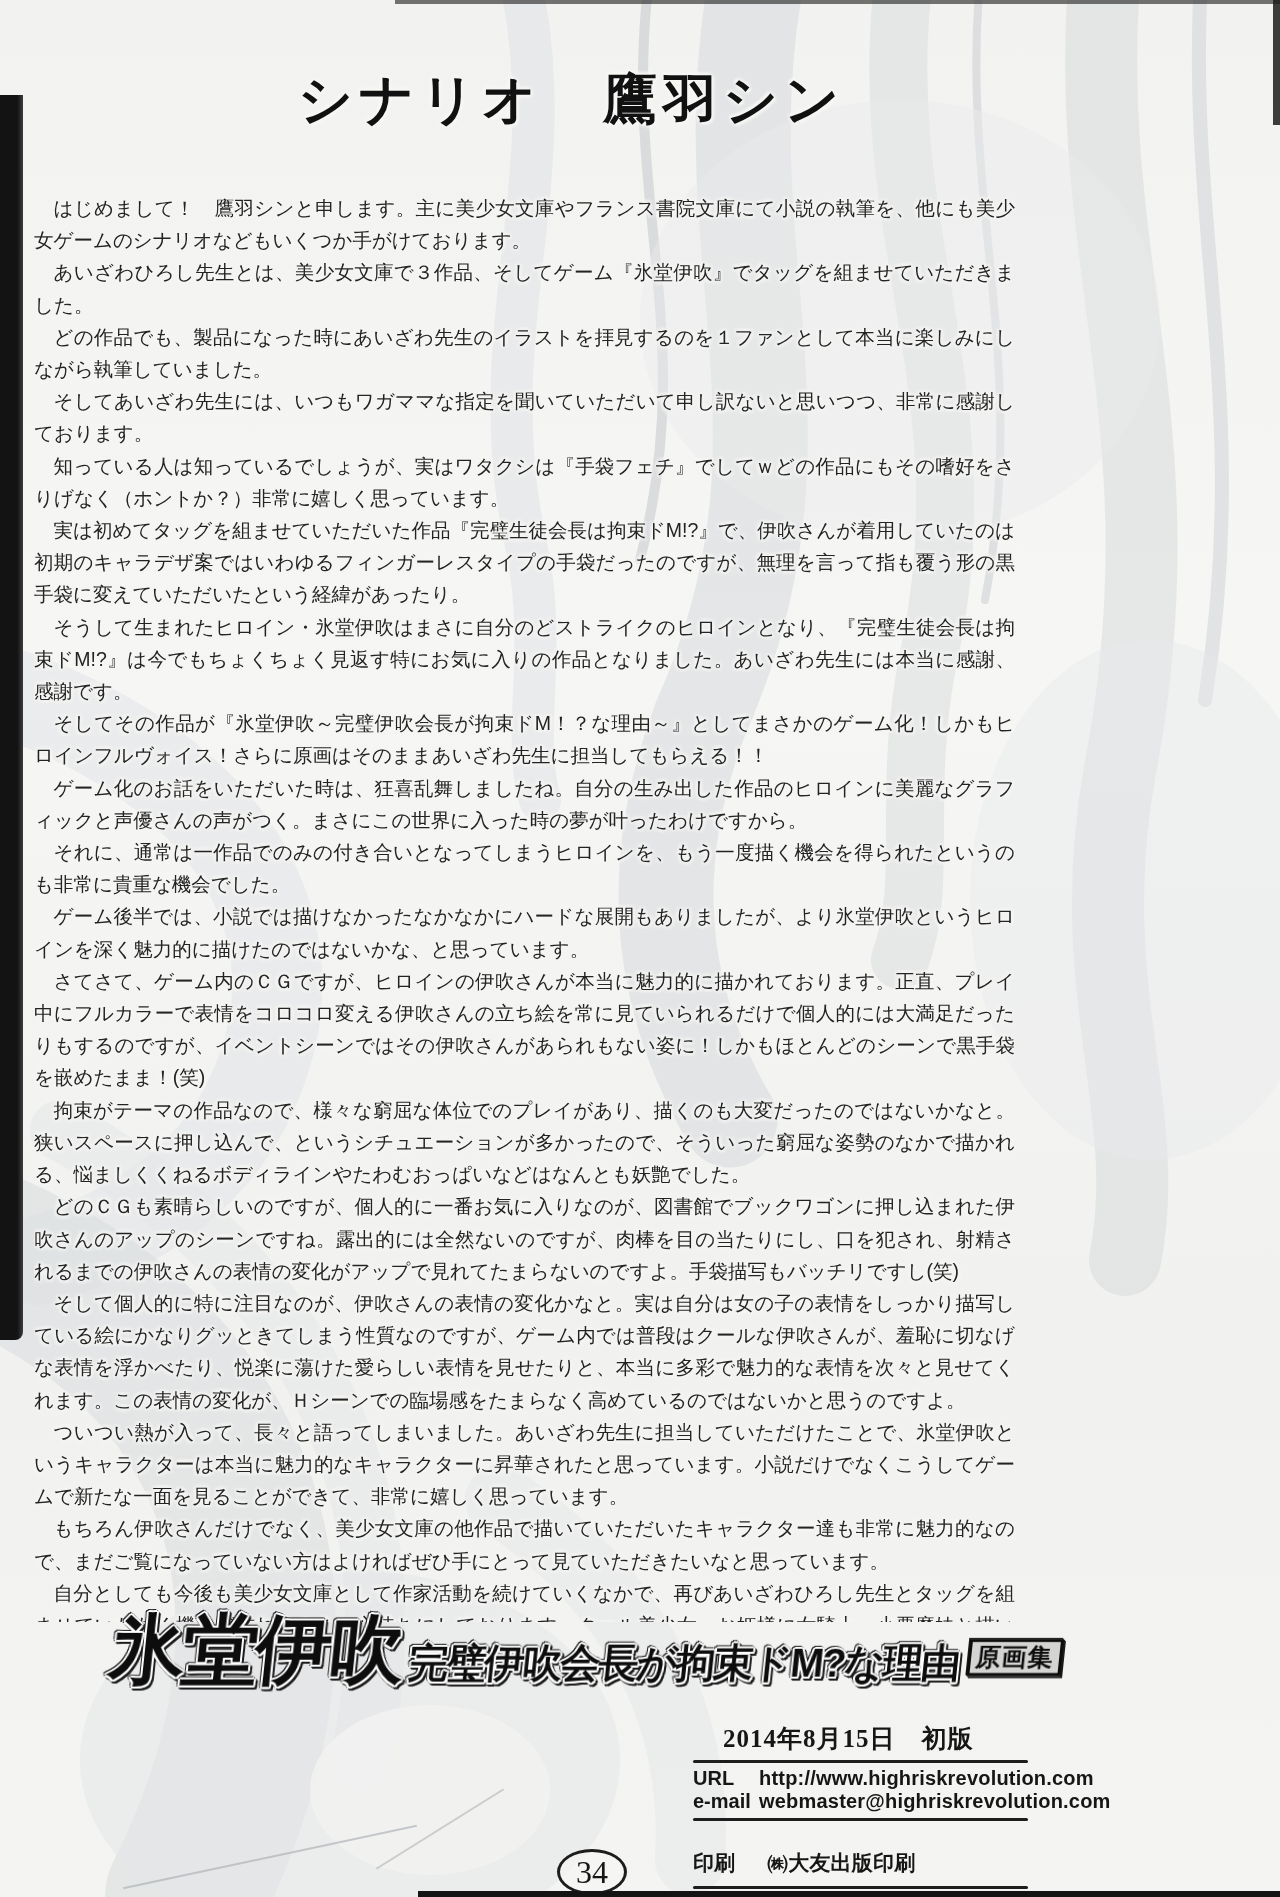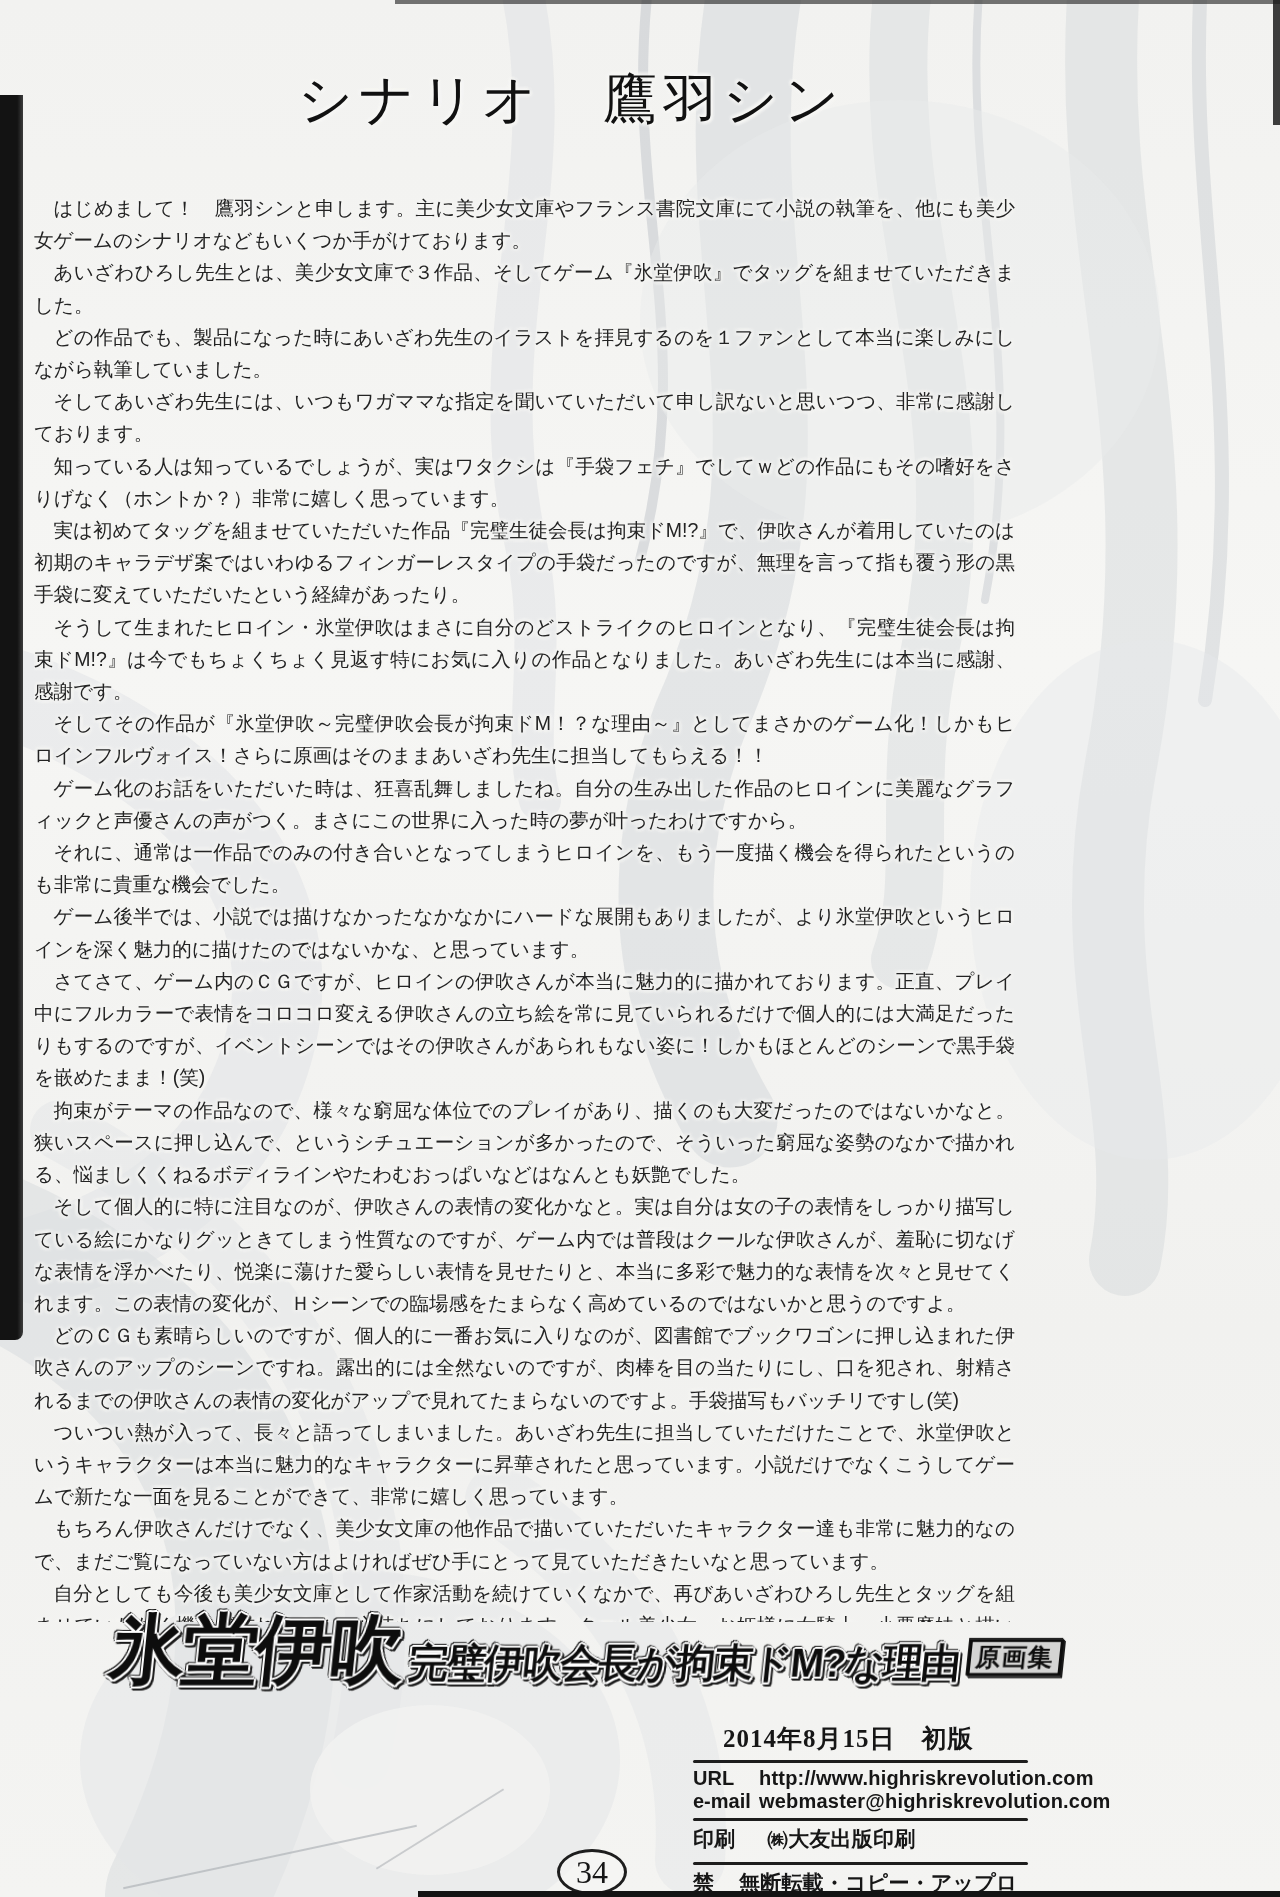--- a/index.html
+++ b/index.html
@@ -14,21 +14,21 @@
   .edge-left{left:0;top:95px;width:23px;height:1245px;background:linear-gradient(90deg,#131313 75%,#3c3c3c);border-radius:0 0 8px 0;}
   .edge-top{left:395px;top:0;width:885px;height:4px;background:#2b2b2b;opacity:.65;}
   .edge-right-top{left:1273px;top:0;width:7px;height:125px;background:#1c1c1c;opacity:.85;}
   .edge-bottom{left:418px;top:1891px;width:862px;height:6px;background:#141414;}
   .crease{position:absolute;background:#a7acb0;z-index:2;}
   .crease1{left:120px;top:1856px;width:300px;height:2px;transform:rotate(-12deg);opacity:.6;}
   .crease2{left:365px;top:1828px;width:150px;height:2px;transform:rotate(-32deg);opacity:.55;}
 
   .page-title{
     position:absolute;left:298px;top:64px;z-index:3;
-    font-size:54px;font-weight:400;letter-spacing:6px;color:#111;
+    font-size:54px;font-weight:700;letter-spacing:6px;color:#111;
     text-shadow:0 0 5px #f7f7f5,0 0 5px #f7f7f5,2px 2px 3px #f7f7f5,-2px -2px 3px #f7f7f5;
     white-space:nowrap;
   }
   .body-text{
     position:absolute;left:34px;top:160px;width:981px;height:1430px;overflow:hidden;z-index:3;
     font-size:19.5px;line-height:32.2px;color:#232323;font-weight:500;
     text-align:justify;
     margin-top:32px;
   }
   .body-text p{
@@ -59,21 +59,21 @@
   .serif{font-family:Liberation Sans, sans-serif;}
   .c-date{
     font-family:"Liberation Serif","DejaVu Serif",serif;
     font-size:25px;font-weight:700;letter-spacing:1px;padding-left:30px;color:#161616;
   }
   .c-rule{height:3px;background:#1d1d1d;margin:5px 0 4px 0;border-radius:2px;}
   .c-row{display:flex;align-items:baseline;font-weight:700;color:#161616;}
   .c-row .c-label{flex:0 0 66px;font-size:20px;}
   .c-row .c-val{font-size:20px;letter-spacing:.2px;}
   .c-row.jp .c-label{flex:0 0 74px;font-size:21px;}
-  .c-row.jp .c-val{font-size:21px;}
+  .c-row.jp .c-val{font-size:21px;margin-top:24px;}
   .c-row.ban .c-label{flex:0 0 46px;}
   .c-gap{height:4px;}
 
   .page-number{
     position:absolute;left:557px;top:1849px;width:64px;height:40px;z-index:3;
     border:3px solid #1d1d1d;border-radius:50%;
     display:flex;align-items:center;justify-content:center;
     font-family:"Liberation Serif","DejaVu Serif",serif;
     font-size:32px;color:#161616;background:rgba(245,245,243,.7);
   }
@@ -117,22 +117,22 @@
   <p>そしてあいざわ先生には、いつもワガママな指定を聞いていただいて申し訳ないと思いつつ、非常に感謝しております。</p>
   <p>知っている人は知っているでしょうが、実はワタクシは『手袋フェチ』でしてｗどの作品にもその嗜好をさりげなく（ホントか？）非常に嬉しく思っています。</p>
   <p>実は初めてタッグを組ませていただいた作品『完璧生徒会長は拘束ドM!?』で、伊吹さんが着用していたのは初期のキャラデザ案ではいわゆるフィンガーレスタイプの手袋だったのですが、無理を言って指も覆う形の黒手袋に変えていただいたという経緯があったり。</p>
   <p>そうして生まれたヒロイン・氷堂伊吹はまさに自分のどストライクのヒロインとなり、『完璧生徒会長は拘束ドM!?』は今でもちょくちょく見返す特にお気に入りの作品となりました。あいざわ先生には本当に感謝、感謝です。</p>
   <p>そしてその作品が『氷堂伊吹～完璧伊吹会長が拘束ドM！？な理由～』としてまさかのゲーム化！しかもヒロインフルヴォイス！さらに原画はそのままあいざわ先生に担当してもらえる！！</p>
   <p>ゲーム化のお話をいただいた時は、狂喜乱舞しましたね。自分の生み出した作品のヒロインに美麗なグラフィックと声優さんの声がつく。まさにこの世界に入った時の夢が叶ったわけですから。</p>
   <p>それに、通常は一作品でのみの付き合いとなってしまうヒロインを、もう一度描く機会を得られたというのも非常に貴重な機会でした。</p>
   <p>ゲーム後半では、小説では描けなかったなかなかにハードな展開もありましたが、より氷堂伊吹というヒロインを深く魅力的に描けたのではないかな、と思っています。</p>
   <p>さてさて、ゲーム内のＣＧですが、ヒロインの伊吹さんが本当に魅力的に描かれております。正直、プレイ中にフルカラーで表情をコロコロ変える伊吹さんの立ち絵を常に見ていられるだけで個人的には大満足だったりもするのですが、イベントシーンではその伊吹さんがあられもない姿に！しかもほとんどのシーンで黒手袋を嵌めたまま！(笑)</p>
   <p>拘束がテーマの作品なので、様々な窮屈な体位でのプレイがあり、描くのも大変だったのではないかなと。狭いスペースに押し込んで、というシチュエーションが多かったので、そういった窮屈な姿勢のなかで描かれる、悩ましくくねるボディラインやたわむおっぱいなどはなんとも妖艶でした。</p>
+  <p>どのＣＧも素晴らしいのですが、個人的に一番お気に入りなのが、図書館でブックワゴンに押し込まれた伊吹さんのアップのシーンですね。露出的には全然ないのですが、肉棒を目の当たりにし、口を犯され、射精されるまでの伊吹さんの表情の変化がアップで見れてたまらないのですよ。手袋描写もバッチリですし(笑)</p>
   <p>そして個人的に特に注目なのが、伊吹さんの表情の変化かなと。実は自分は女の子の表情をしっかり描写している絵にかなりグッときてしまう性質なのですが、ゲーム内では普段はクールな伊吹さんが、羞恥に切なげな表情を浮かべたり、悦楽に蕩けた愛らしい表情を見せたりと、本当に多彩で魅力的な表情を次々と見せてくれます。この表情の変化が、Ｈシーンでの臨場感をたまらなく高めているのではないかと思うのですよ。</p>
-  <p>どのＣＧも素晴らしいのですが、個人的に一番お気に入りなのが、図書館でブックワゴンに押し込まれた伊吹さんのアップのシーンですね。露出的には全然ないのですが、肉棒を目の当たりにし、口を犯され、射精されるまでの伊吹さんの表情の変化がアップで見れてたまらないのですよ。手袋描写もバッチリですし(笑)</p>
   <p>ついつい熱が入って、長々と語ってしまいました。あいざわ先生に担当していただけたことで、氷堂伊吹というキャラクターは本当に魅力的なキャラクターに昇華されたと思っています。小説だけでなくこうしてゲームで新たな一面を見ることができて、非常に嬉しく思っています。</p>
   <p>もちろん伊吹さんだけでなく、美少女文庫の他作品で描いていただいたキャラクター達も非常に魅力的なので、まだご覧になっていない方はよければぜひ手にとって見ていただきたいなと思っています。</p>
   <p>自分としても今後も美少女文庫として作家活動を続けていくなかで、再びあいざわひろし先生とタッグを組ませていただく機会が訪れるのを、心待ちにしております。クール美少女、お姫様に女騎士、小悪魔妹と描いていただいたので、今度はどんなキャラにどんな衣装を着てもらおうかな？なんて今から妄想したりして(笑)</p>
 </div>
 
 <div class="logo">
   <span class="logo-main">氷堂伊吹</span>
   <span class="logo-sub">完璧伊吹会長が拘束ドM?な理由</span>
   <span class="logo-badge">原画集</span>
 </div>

